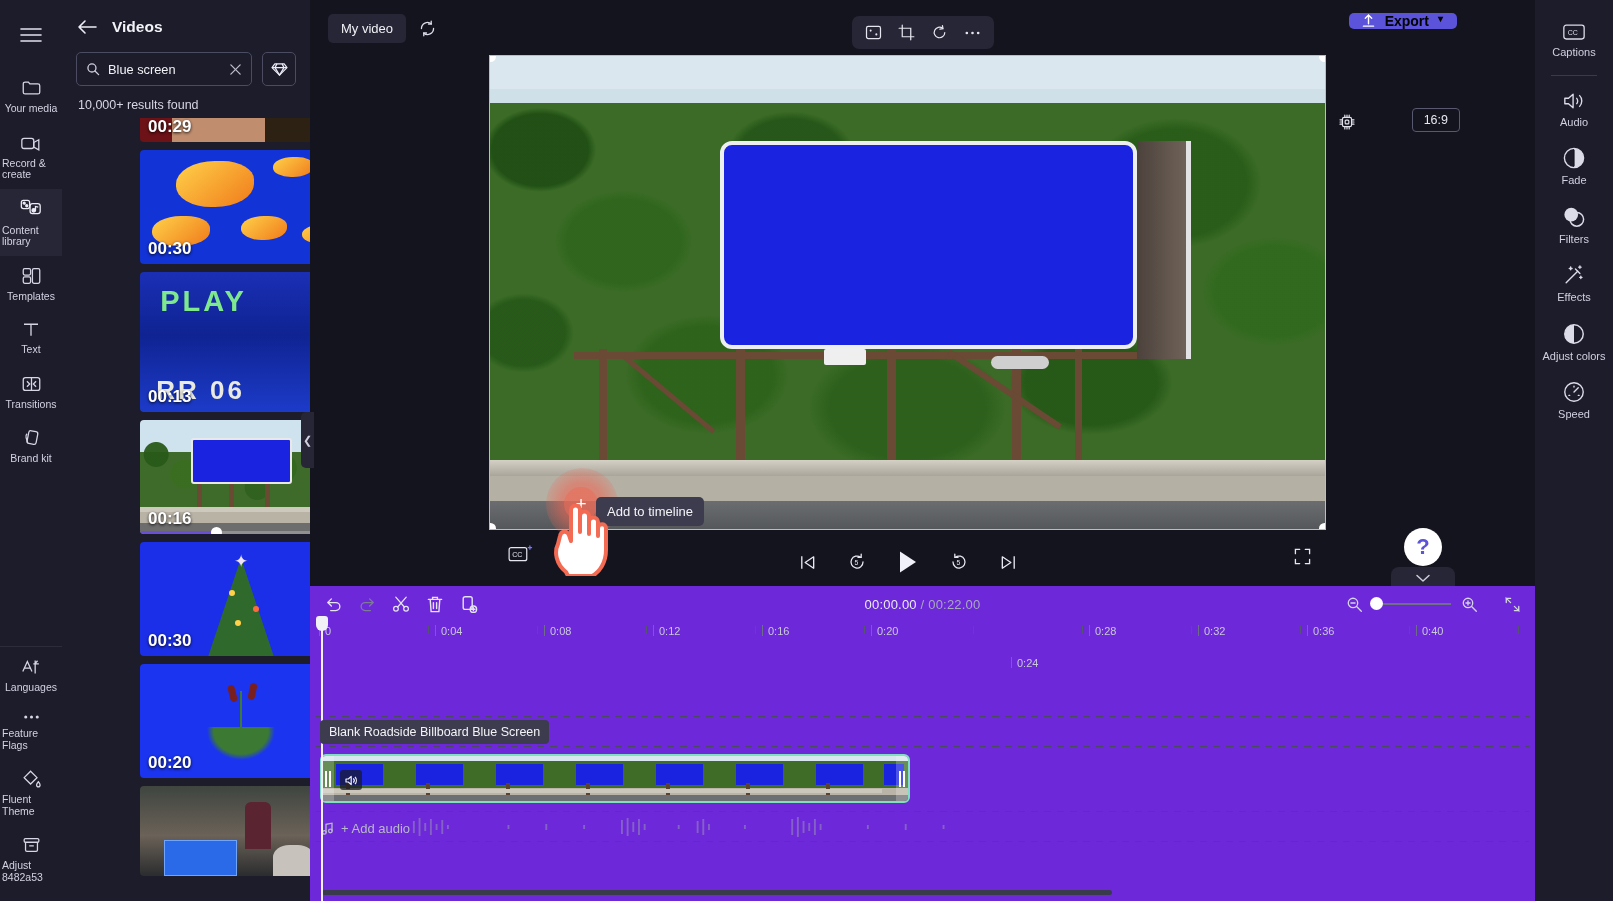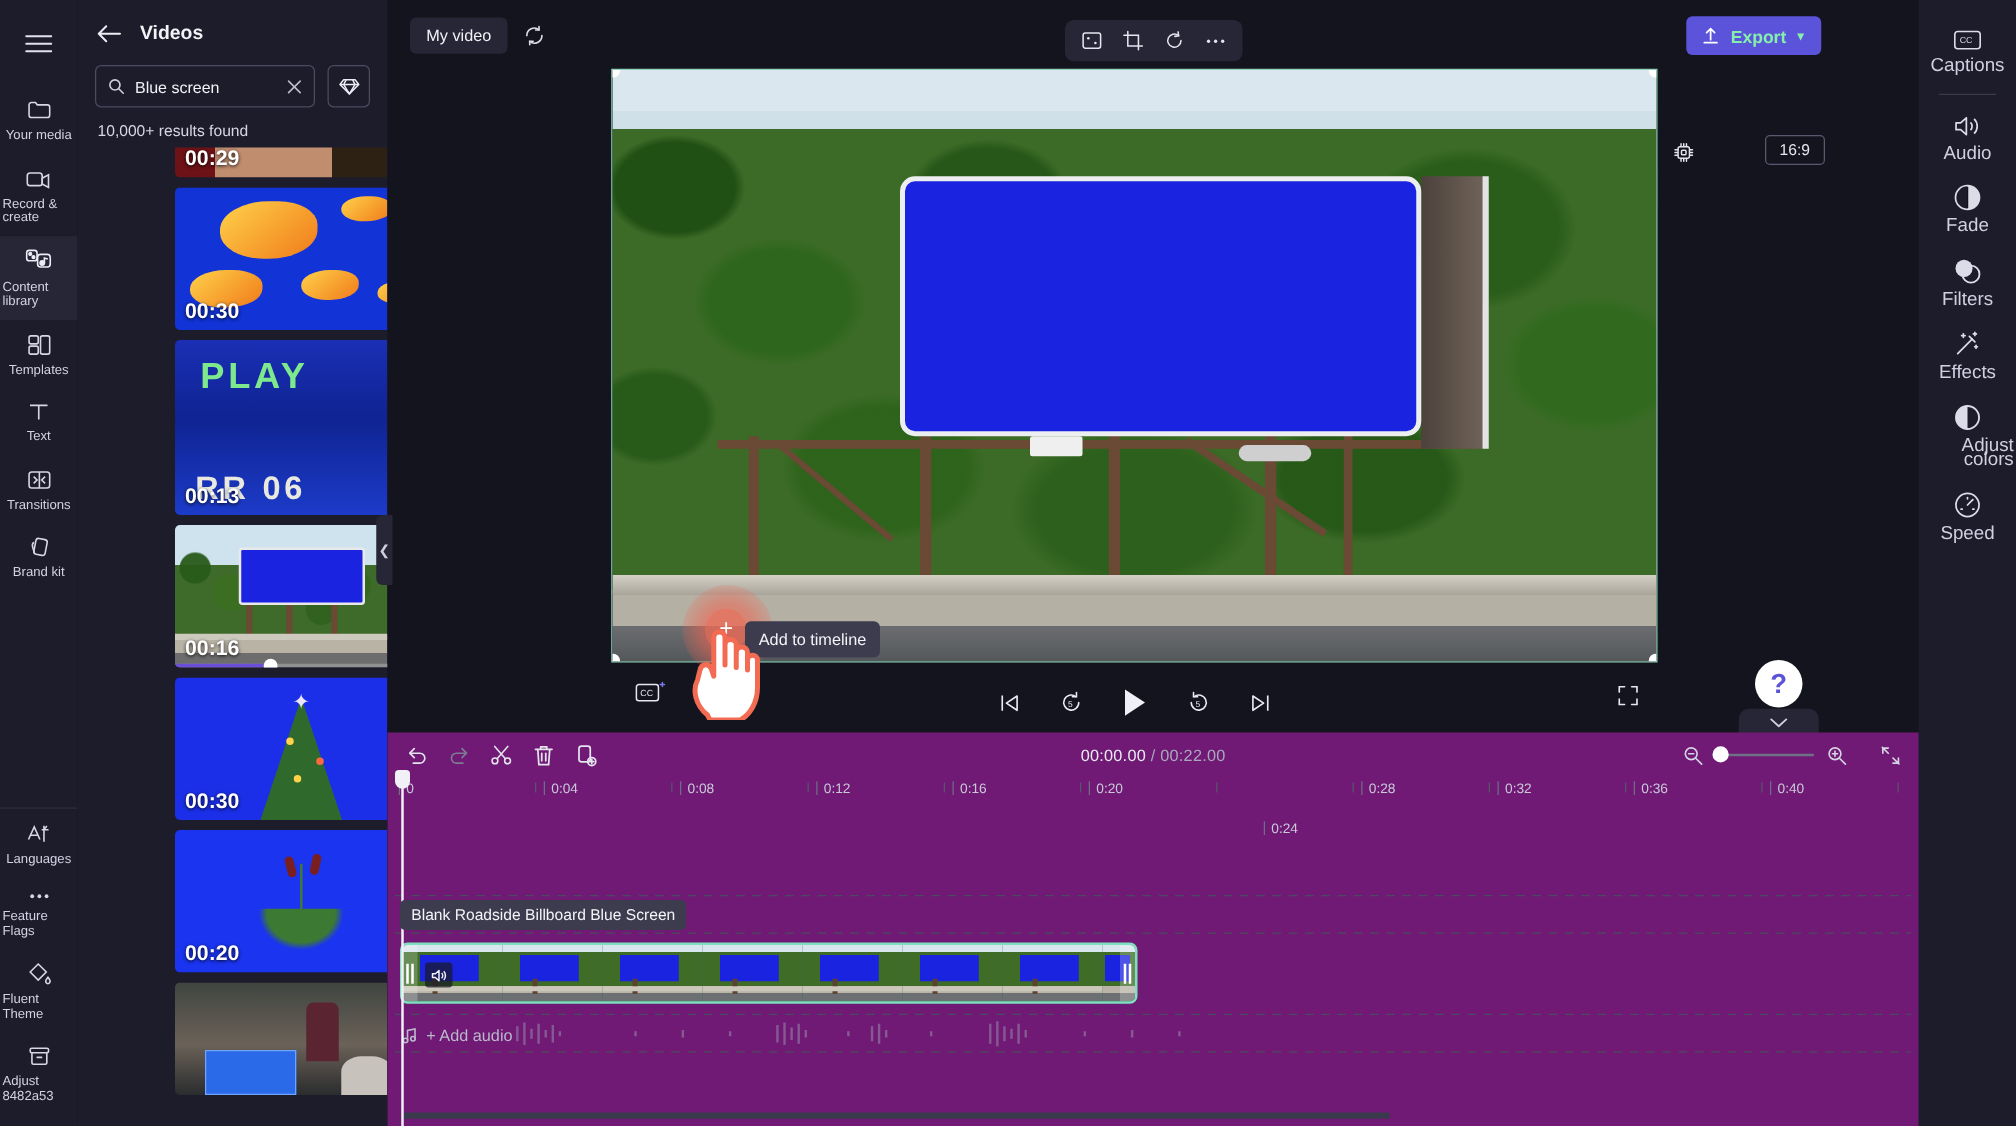--- a/index.html
+++ b/index.html
@@ -91,23 +91,23 @@
   .proj-name { background:#262636; border-radius:5px; padding:7px 13px; font-size:13px; color:#f0f0f5; cursor:pointer; }
   .sync { margin-left:12px; cursor:pointer; display:flex; align-items:center; }
   .float-tools {
     position:absolute; left:50%; transform:translateX(-50%); top:16px;
     background:#262636; border-radius:7px; height:33px; display:flex; align-items:center;
     gap:6px; padding:0 8px;
   }
   .ft-btn { width:27px; height:26px; display:flex; align-items:center; justify-content:center; cursor:pointer; border-radius:4px; }
 
   .export-btn {
-    position:absolute; right:78px; top:13px; height:31px; background:#5b53d9;
-    border-radius:5px; display:flex; align-items:center; gap:9px; padding:0 14px 0 12px;
-    color:#86efac; font-size:14px; font-weight:600; cursor:pointer;
+    position:absolute; right:78px; top:13px; height:16px; background:#5b53d9;
+    border-radius:5px; display:flex; align-items:flex-start; gap:9px; padding:0 14px 0 12px;
+    color:#000000; font-size:14px; font-weight:600; cursor:pointer;
   }
 
   .stage { position:absolute; left:0; right:0; top:56px; bottom:315px; }
   .video-frame {
     position:absolute; left:180px; top:0px; width:835px; height:473px;
     outline:1.5px solid #8fd4bb; background:#000; overflow:hidden;
   }
   .handle { position:absolute; width:11px; height:11px; border-radius:50%; background:#fff; z-index:8; }
   .gear-btn { position:absolute; left:1027px; top:56px; width:22px; height:22px; cursor:pointer; }
   .ratio-badge {
@@ -163,21 +163,21 @@
     background:#262636; border-radius:8px 8px 0 0; display:flex;
     align-items:center; justify-content:center; cursor:pointer;
   }
   .panel-chev {
     position:absolute; left:-9px; top:412px; width:13px; height:56px; background:#262636;
     border-radius:5px 0 0 5px; display:flex; align-items:center; justify-content:center;
     color:#cfcfe0; font-size:11px; cursor:pointer; z-index:9;
   }
 
   
-  .timeline { position:absolute; left:0; right:0; bottom:0; height:315px; background:#701a75; }
+  .timeline { position:absolute; left:0; right:0; bottom:0; height:315px; background:#6d28d9; }
   .tl-tools { height:36px; display:flex; align-items:center; padding:0 14px 0 6px; position:relative; }
   .tl-btn { width:34px; height:30px; display:flex; align-items:center; justify-content:center; cursor:pointer; }
   .tl-time {
     position:absolute; left:50%; transform:translateX(-50%); font-size:13px; color:#eaeaf2;
     letter-spacing:.2px;
   }
   .tl-time .tot { color:#a9a9bd; }
   .zoomrow { position:absolute; right:14px; display:flex; align-items:center; gap:10px; }
   .zr-track { width:78px; height:2px; background:#6f6f86; position:relative; }
   .zr-knob { position:absolute; left:-3px; top:-6px; width:13px; height:13px; border-radius:50%; background:#fff; }
@@ -221,21 +221,21 @@
     background:#f0f0f6; border-radius:3px 3px 6px 6px; }
   .hscroll { position:absolute; left:6px; bottom:3px; height:5px; width:790px; background:#3a3a4d; border-radius:3px; }
 
   
   .right-rail {
     width:78px; flex:0 0 78px; height:901px; background:#1c1c2b;
     display:flex; flex-direction:column; align-items:center; padding-top:12px; position:relative;
   }
   .rr-item { width:78px; padding:10px 2px 8px; display:flex; flex-direction:column;
     align-items:center; gap:5px; cursor:pointer; color:#cdcddd; }
-  .rr-item .rr-label { font-size:15px; line-height:11.5px; text-align:right; color:#d0d0e0; }
+  .rr-item .rr-label { font-size:11px; line-height:11.5px; text-align:right; color:#d0d0e0; }
   .rr-div { width:46px; height:1px; background:#3a3a4d; margin:8px 0 4px; }
 
   
   .add-tip {
     position:absolute; left:286px; top:497px; background:#3c3c4e; color:#f3f3f8;
     font-size:13px; padding:7px 11px; border-radius:5px; z-index:40; white-space:nowrap;
   }
   .click-ring {
     position:absolute; left:236px; top:468px; width:72px; height:72px; border-radius:50%;
     background:radial-gradient(circle, rgba(240,100,80,.55) 0 40%, rgba(240,100,80,.18) 70%, rgba(240,100,80,0) 100%);

